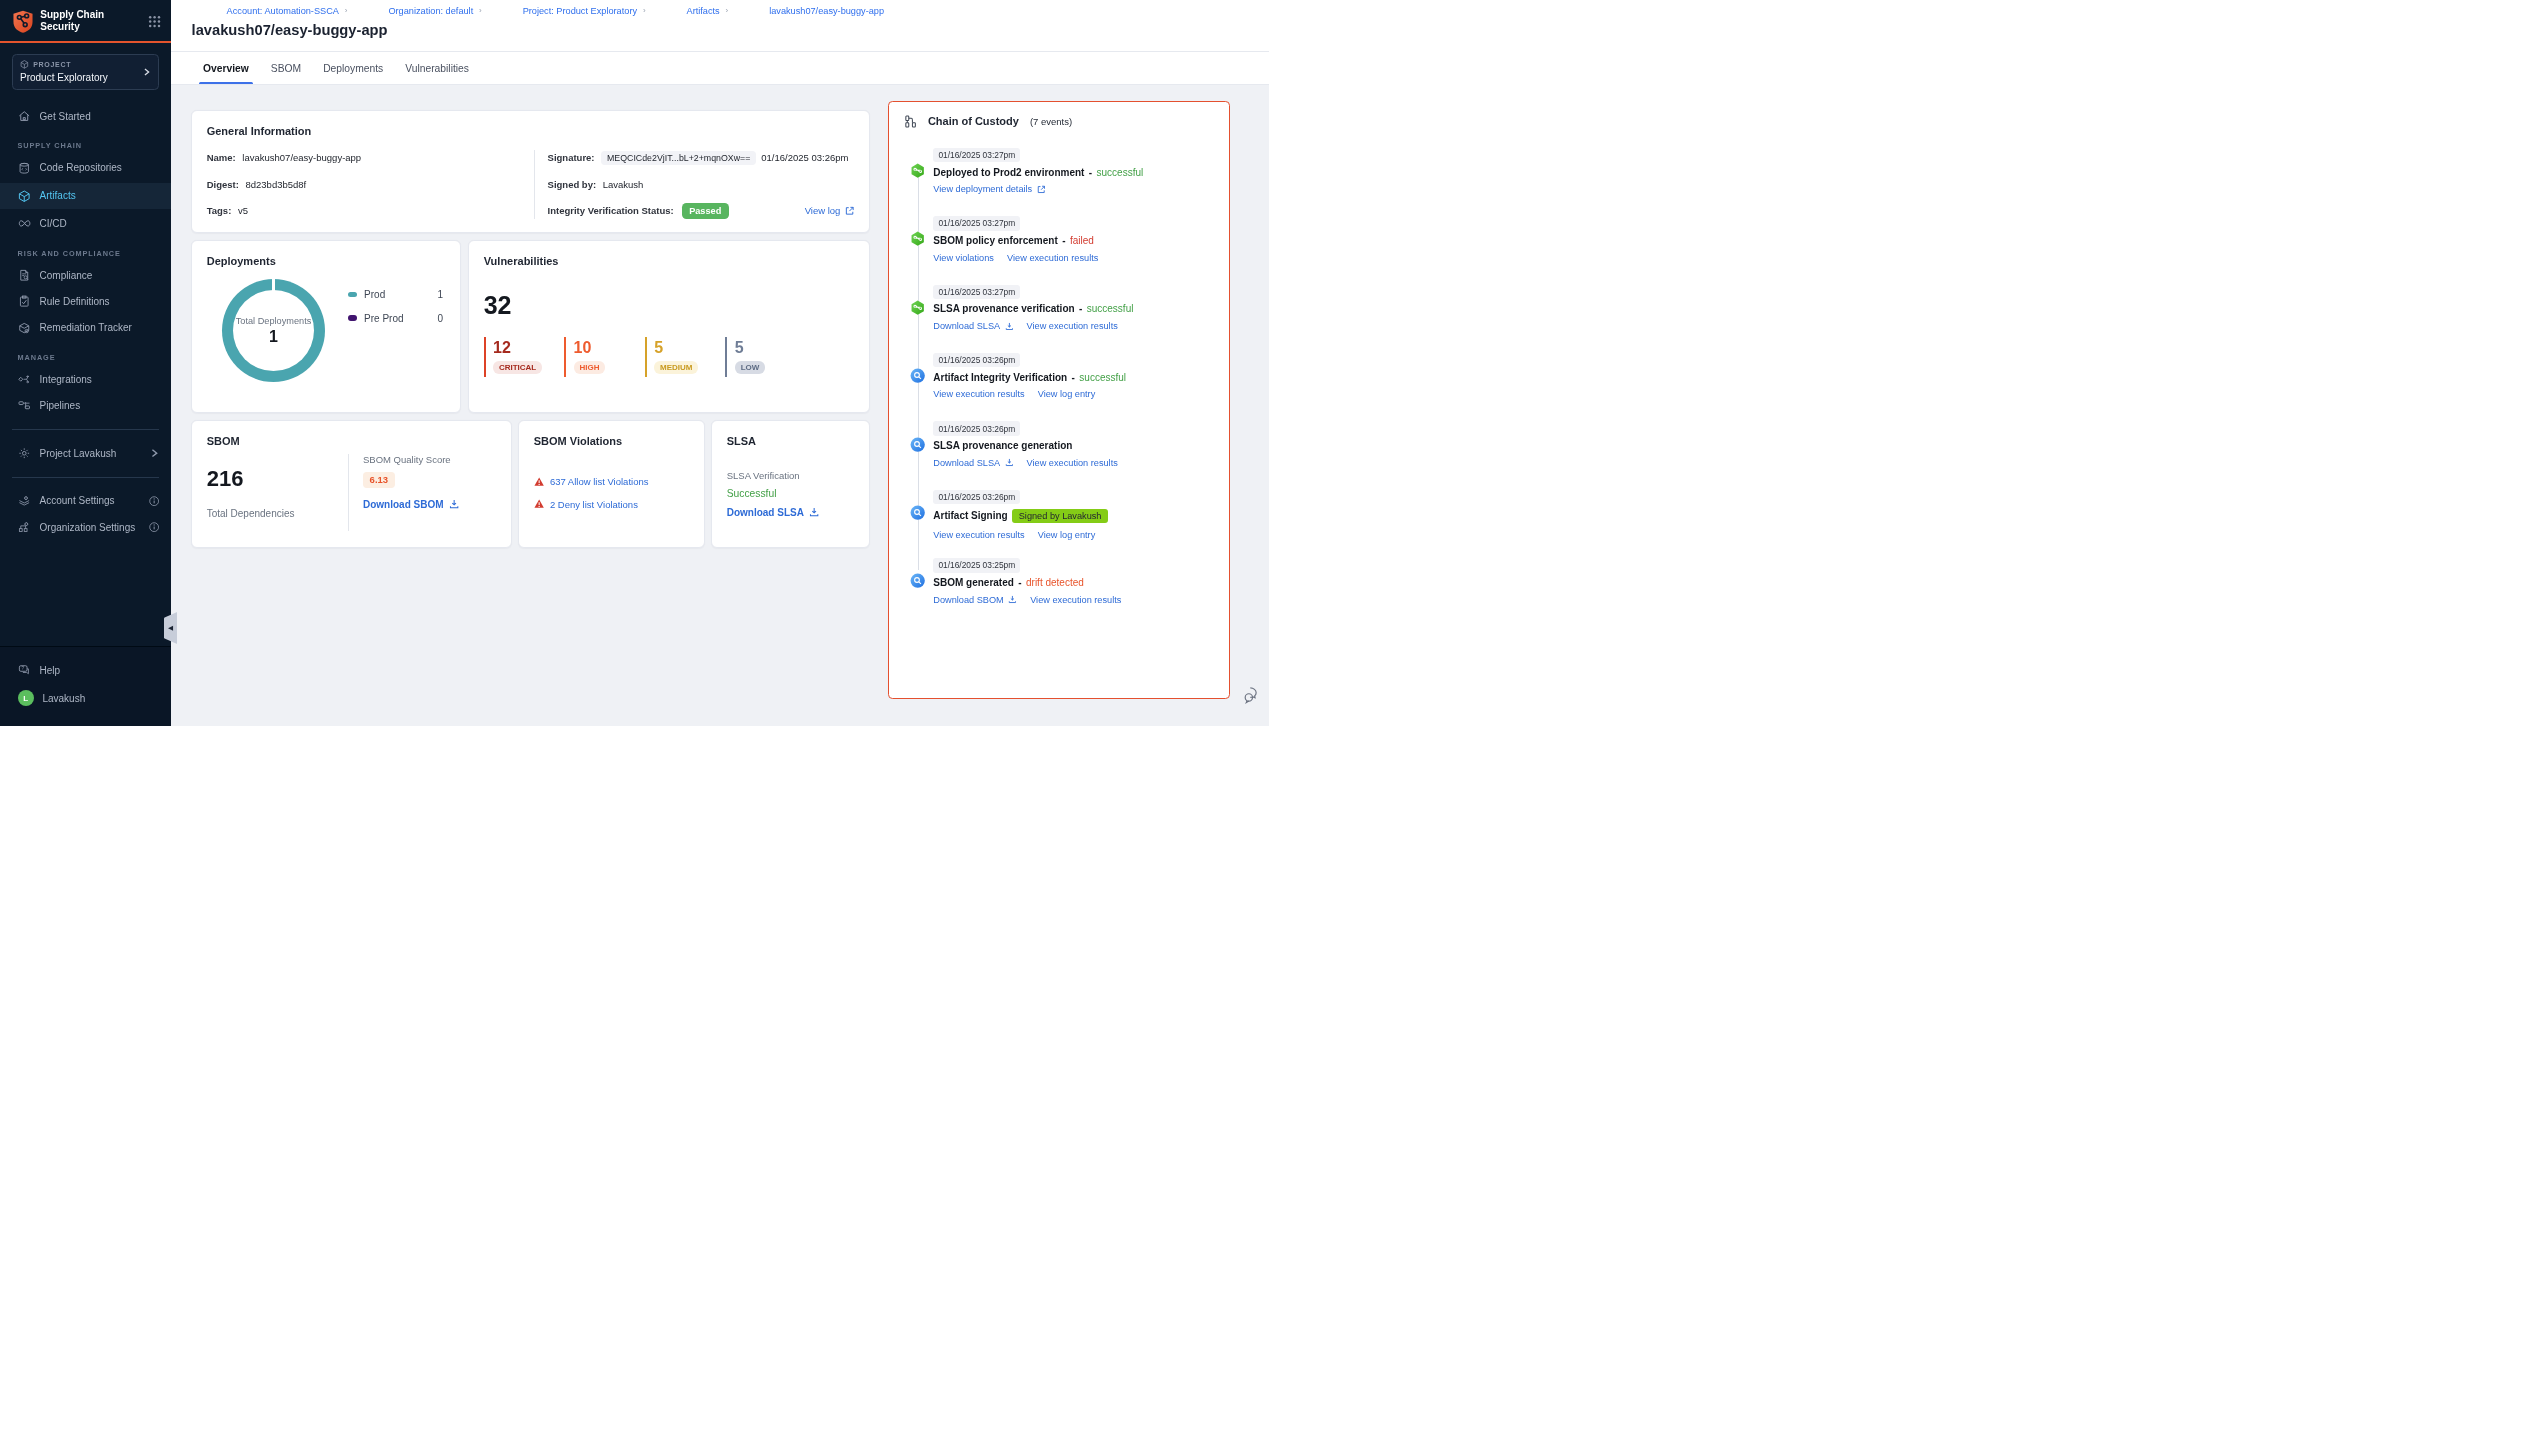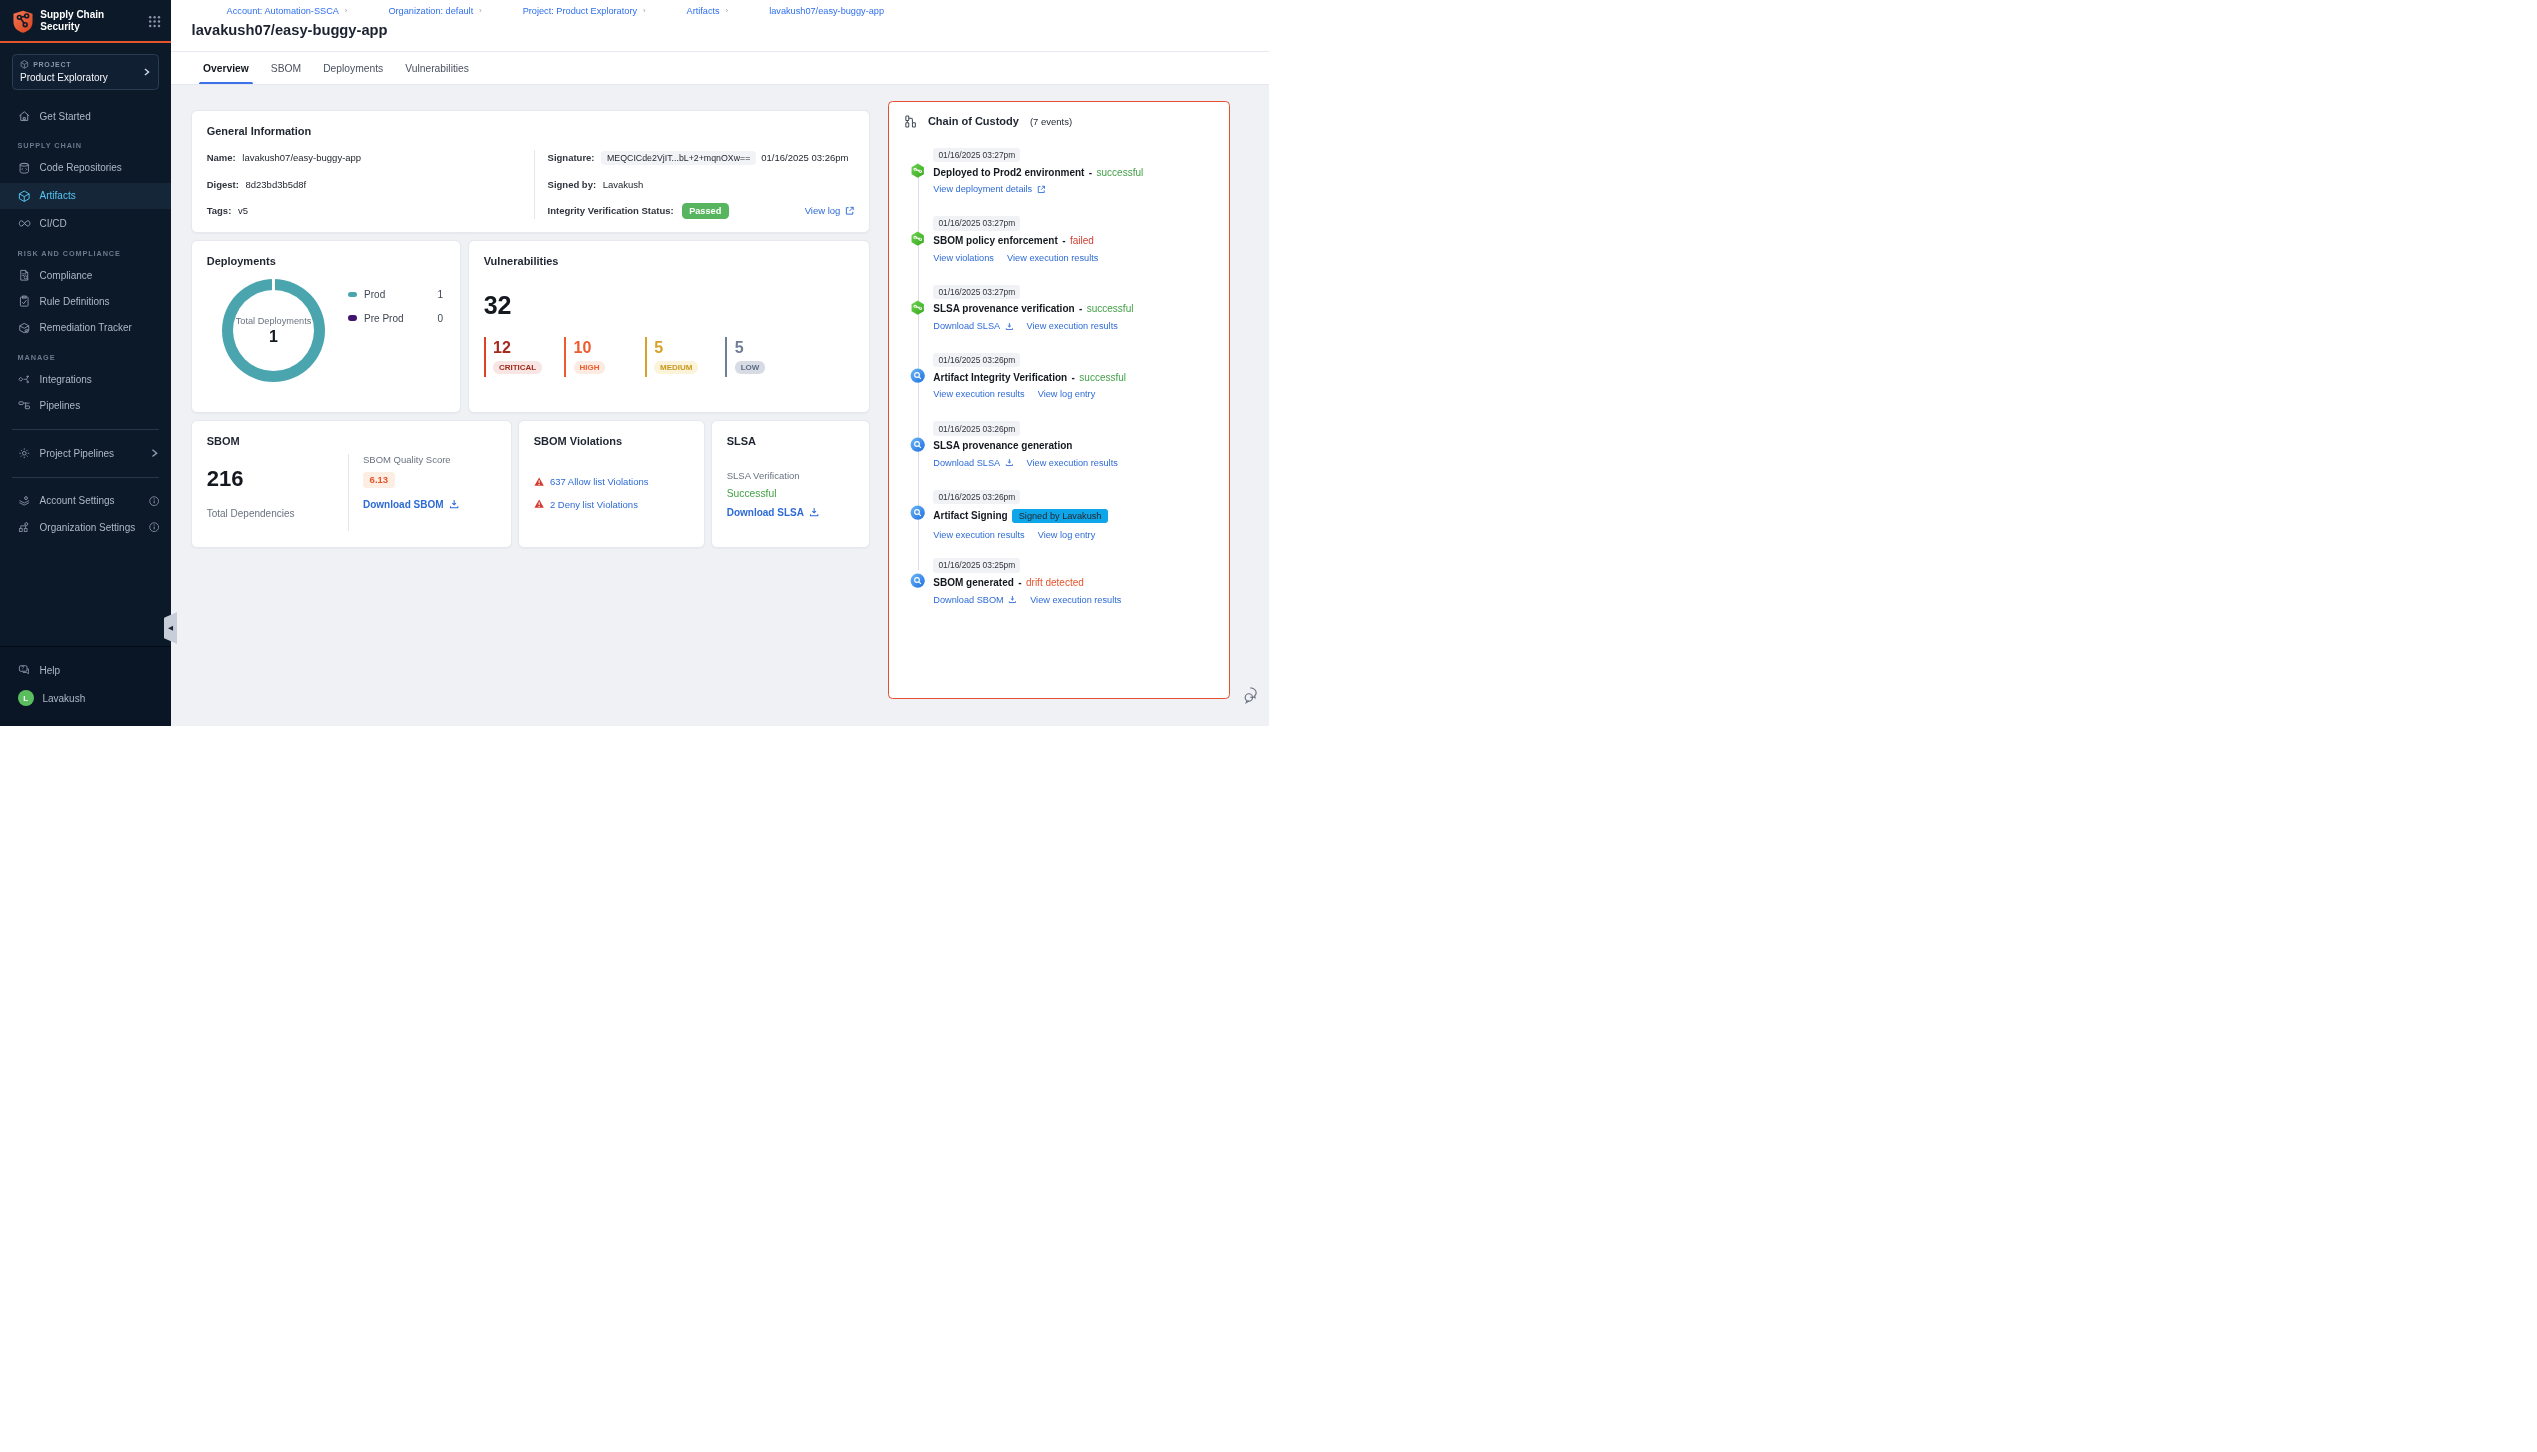--- a/index.html
+++ b/index.html
@@ -110,21 +110,21 @@
   .timeline::before { content:""; position:absolute; left:7.3px; top:22px; bottom:40px; width:1.1px; background:#DADEE6; }
   .event { position:relative; padding-left:23px; margin-bottom:15.4px; min-height:53px; }
   .ev-icon { position:absolute; left:0; top:16px; width:15.4px; height:15.4px; z-index:2; }
   .ev-ts { display:inline-block; background:#F1F2F6; color:#30343D; font-size:8.4px; padding:2.2px 5.1px; border-radius:2.9px; }
   .ev-title-row { display:flex; align-items:center; gap:4.4px; margin-top:4.4px; font-size:10px; }
   .ev-title { color:#14181F; font-weight:bold; }
   .ev-dash { color:#14181F; font-weight:bold; }
   .ev-status.green { color:#43A047; }
   .ev-status.red { color:#D23B2F; }
   .ev-status.orange { color:#E8542B; }
-  .ev-badge { background:#0ea5e9; color:#23272F; font-size:9.2px; padding:2.2px 6.6px; border-radius:2.9px; font-weight:normal; }
+  .ev-badge { background:#84cc16; color:#23272F; font-size:9.2px; padding:2.2px 6.6px; border-radius:2.9px; font-weight:normal; }
   .ev-links { display:flex; align-items:center; gap:13.2px; margin-top:6.6px; font-size:9.2px; }
   .ev-link { display:flex; align-items:center; gap:4.4px; color:#2E6BD6; cursor:pointer; }
 
   .chat-fab { position:absolute; right:7.3px; bottom:22px; width:19px; height:19px; color:#6B7280; cursor:pointer; }
 </style>
 </head>
 <body>
 
 <div class="screen">
 
@@ -266,21 +266,21 @@
 
       <div class="sb-div"></div>
 
       <div class="nav-item">
         <span class="nav-ic">
             <svg width="12.5" height="12.5" viewBox="0 0 18 18">
               <circle cx="9" cy="9" r="2.6" fill="none" stroke="currentColor" stroke-width="1.3"></circle>
               <path d="M9 2 V4 M9 14 V16 M2 9 H4 M14 9 H16 M4.2 4.2 L5.6 5.6 M12.4 12.4 L13.8 13.8 M13.8 4.2 L12.4 5.6 M5.6 12.4 L4.2 13.8" stroke="currentColor" stroke-width="1.3"></path>
             </svg>
           </span>
-        <span>Project Pipelines</span>
+        <span>Project Lavakush</span>
         <svg class="nav-right" viewBox="0 0 12 12">
             <path d="M4 2 L9 6 L4 10" fill="none" stroke="currentColor" stroke-width="1.6"></path>
           </svg>
       </div>
 
       <div class="sb-div"></div>
 
       <div class="nav-item">
         <span class="nav-ic">
             <svg width="12.5" height="12.5" viewBox="0 0 18 18">

